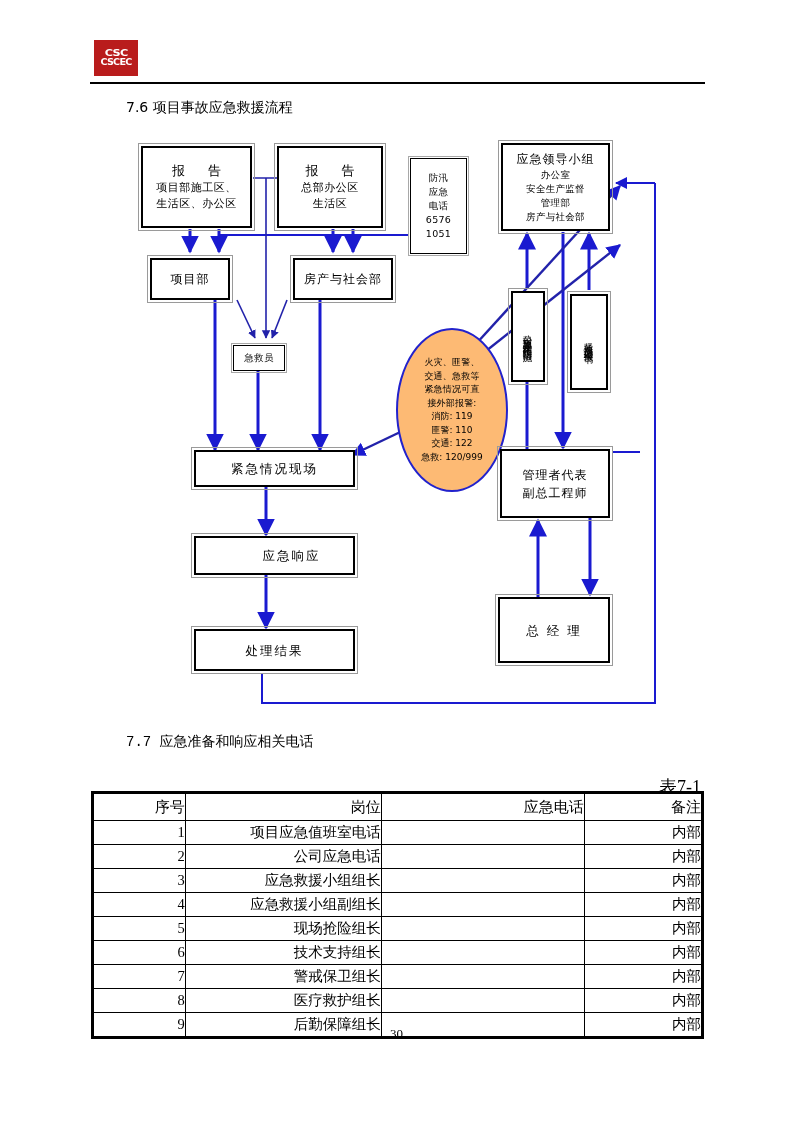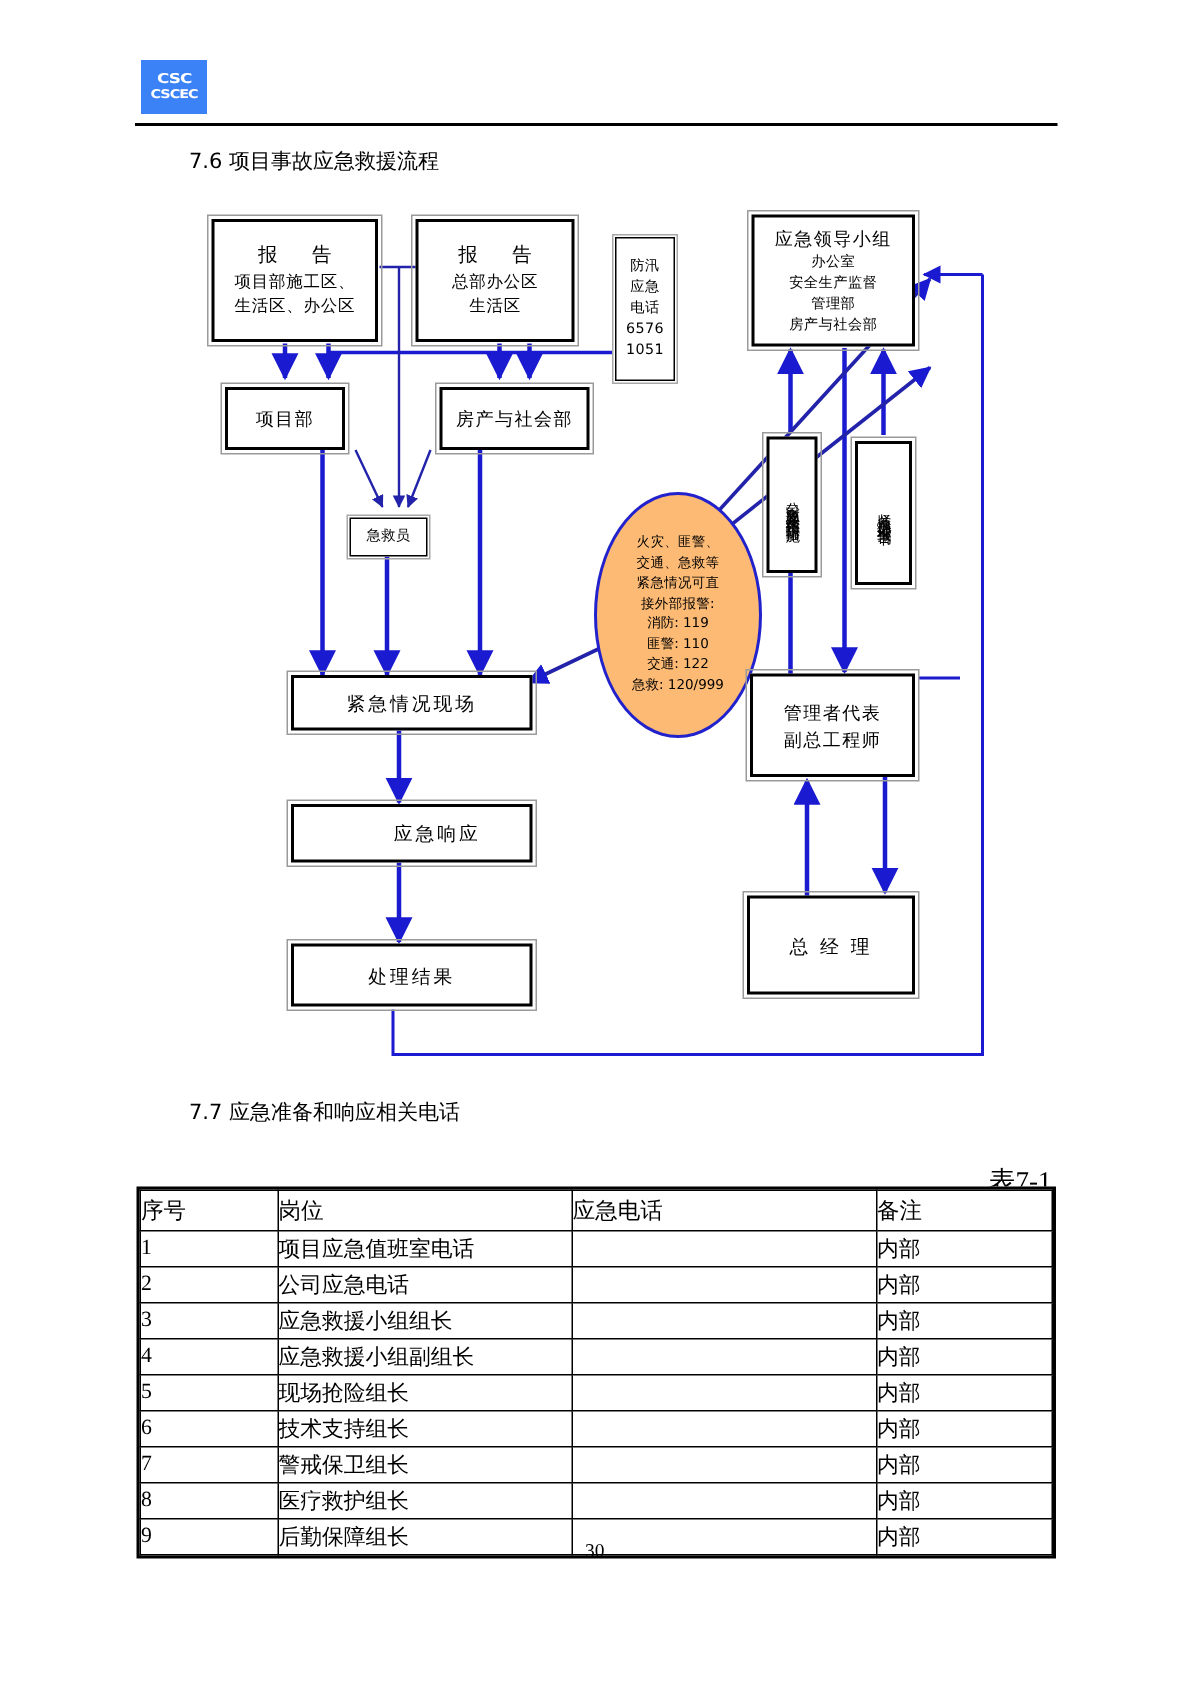--- a/index.html
+++ b/index.html
@@ -23,21 +23,21 @@
     top: 36px;
     width: 615px;
     height: 46px;
   }
   .logo {
     position: absolute;
     left: 4px;
     top: 4px;
     width: 44px;
     height: 36px;
-    background: #3b82f6;
+    background: #b91c1c;
     display: flex;
     align-items: center;
     justify-content: center;
     flex-direction: column;
     overflow: hidden;
   }
   .logo-txt {
     color: #ffffff;
     font-family: "DejaVu Sans", sans-serif;
     font-weight: bold;
@@ -75,21 +75,21 @@
 
   
   .sec-heading {
     position: absolute;
     font-family: "DejaVu Sans", "Liberation Sans", sans-serif;
     font-size: 14px;
     font-weight: normal;
     white-space: nowrap;
   }
   #h76 { left: 126px; top: 99px; }
-  #h77 { left: 126px; top: 733px; }
+  #h77 { left: 126px; top: 733px; font-family: Liberation Mono, monospace; }
 
   .tbl-caption {
     position: absolute;
     right: 92px;
     top: 775px;
     font-size: 18px;
     font-family: "Liberation Serif", serif;
   }
 
   
@@ -190,21 +190,21 @@
     background: #fff;
   }
   table.main {
     border-collapse: collapse;
     width: 100%;
     font-family: "Liberation Serif", "DejaVu Serif", serif;
     font-size: 14.5px;
   }
   table.main td, table.main th {
     border: 1px solid #000;
-    text-align: left;
+    text-align: right;
     height: 23px;
     padding: 0;
     font-weight: normal;
   }
   table.main tr.head td { height: 26px; font-size: 15px; }
   .c1 { width: 92px; }
   .c2 { width: 198px; }
   .c3 { width: 205px; }
   .c4 { width: 118px; }
 
@@ -307,21 +307,21 @@
   <div class="t2">项目部施工区、</div>
   <div class="t2">生活区、办公区</div>
 </div>
 
 <div class="fbox" style="left:277px; top:146px; width:106px; height:82px;">
   <div class="t1">报　告</div>
   <div class="t2">总部办公区</div>
   <div class="t2">生活区</div>
 </div>
 
-<div class="fbox thin" style="left:410px; top:158px; width:40px; height:96px;">
+<div class="fbox thin" style="left:410px; top:158px; width:57px; height:96px;">
   <div class="t5">防汛</div>
   <div class="t5">应急</div>
   <div class="t5">电话</div>
   <div class="t5">6576</div>
   <div class="t5">1051</div>
 </div>
 
 <div class="fbox" style="left:501px; top:143px; width:109px; height:88px;">
   <div class="t3">应急领导小组</div>
   <div class="t5">办公室</div>

